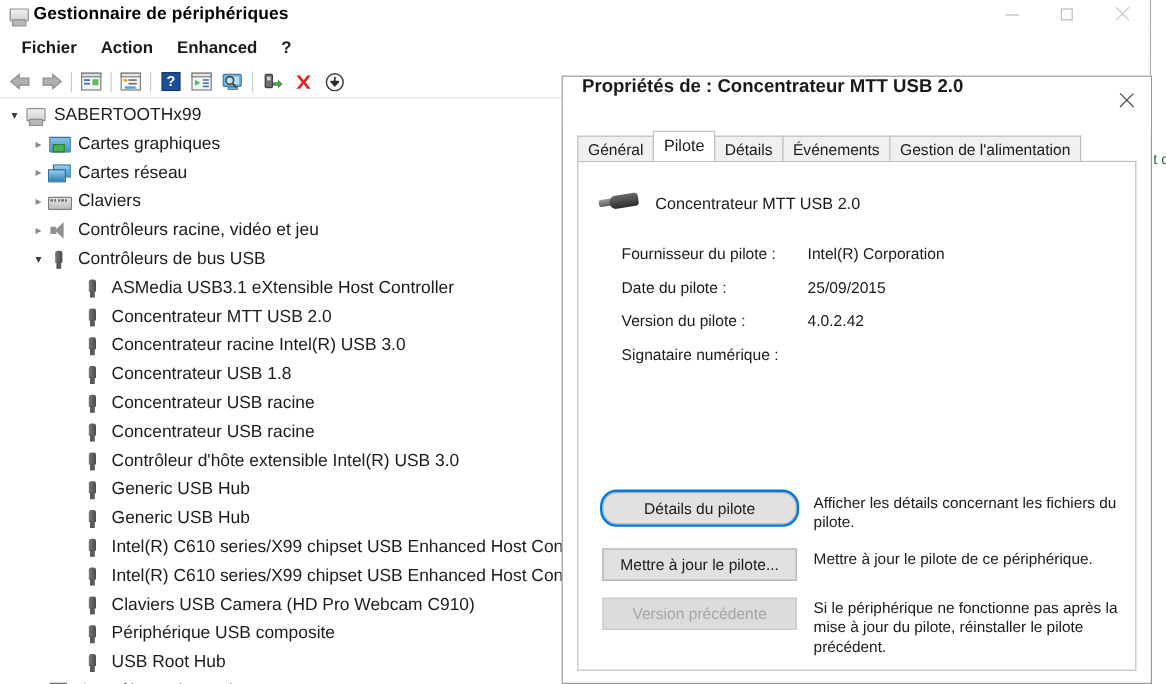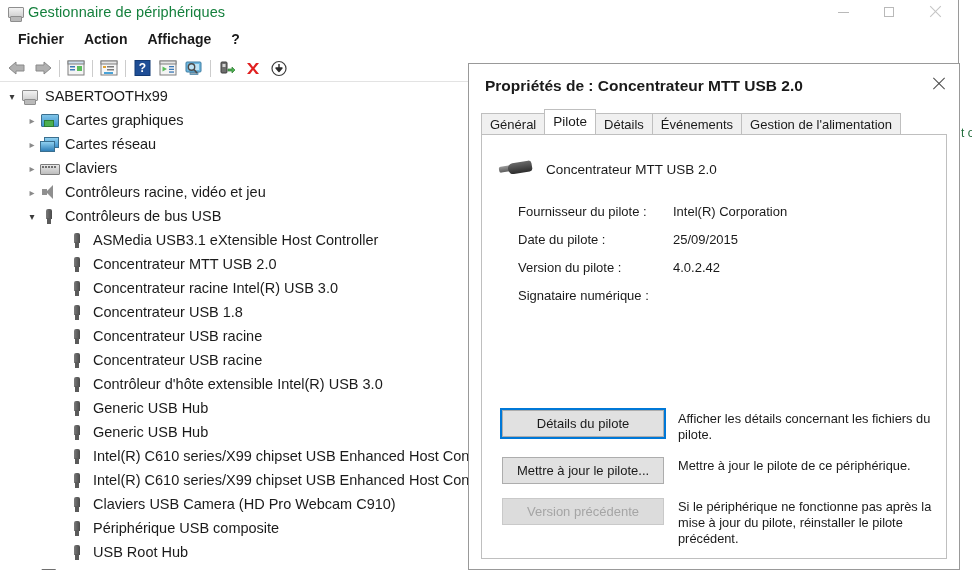--- a/index.html
+++ b/index.html
@@ -68,22 +68,22 @@
   }
   .titlebar-icon {
     width: 16px; height: 16px;
     margin-left: 6px;
     margin-right: 6px;
     position: relative;
     flex: 0 0 auto;
   }
   .titlebar-text {
     font-size: 14.5px;
-    color: #15803d;
-    font-weight: 400;
+    color: #000000;
+    font-weight: 700;
     letter-spacing: 0.1px;
     white-space: nowrap;
   }
   .win-controls {
     position: absolute;
     right: 0; top: 0;
     height: 24px;
     display: flex;
     align-items: center;
   }
@@ -270,21 +270,20 @@
     box-shadow: 0 0 0 0 rgba(0,0,0,0);
     overflow: hidden;
   }
   .dlg-titlebar {
     position: absolute;
     left: 0; top: 0;
     width: 490px;
     height: 44px;
     background: #ffffff;
     display: flex;
-    align-items: center;
   }
   .dlg-title {
     font-size: 15.5px;
     font-weight: 700;
     color: #1a1a1a;
     margin-left: 16px;
     white-space: nowrap;
   }
   .dlg-close {
     position: absolute;
@@ -408,20 +407,21 @@
     border: 1px solid #adadad;
     box-sizing: border-box;
     flex: 0 0 auto;
     white-space: nowrap;
     user-select: none;
   }
   .dlg-btn.focused {
     outline: 2px solid #0078d7;
     outline-offset: 0px;
     border-color: #adadad;
+    border-radius: 12px;
   }
   .dlg-btn.disabled {
     color: #a5a5a5;
     background: #dcdcdc;
     border-color: #c9c9c9;
   }
   .btn-desc {
     margin-left: 14px;
     font-size: 12.8px;
     color: #1a1a1a;
@@ -453,21 +453,21 @@
           </div>
         <div class="win-btn">
             <span class="glyph-close"></span>
           </div>
       </div>
     </div>
 
     <div class="menubar">
       <div class="menu-item">Fichier</div>
       <div class="menu-item">Action</div>
-      <div class="menu-item">Affichage</div>
+      <div class="menu-item">Enhanced</div>
       <div class="menu-item">?</div>
     </div>
 
     <div class="toolbar">
 
       <div class="tb-btn">
         <svg width="20" height="16" viewBox="0 0 20 16" aria-hidden="true">
           <path d="M9 2 L2 8 L9 14 L9 11 L17 11 L17 5 L9 5 Z" fill="#b0b0b0" stroke="#8a8a8a" stroke-width="1"></path>
         </svg>
       </div>

